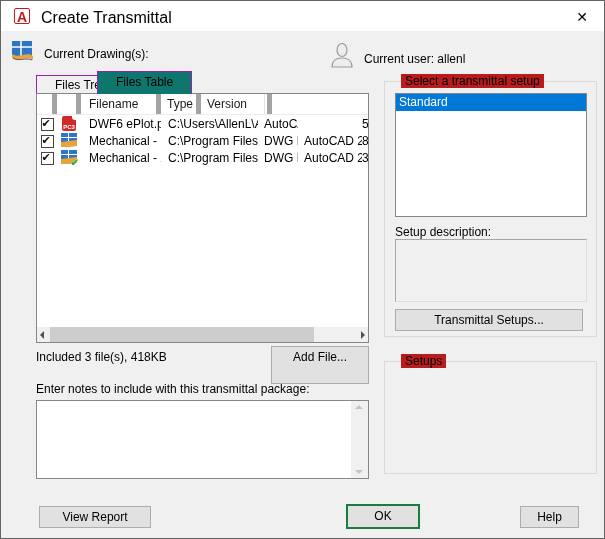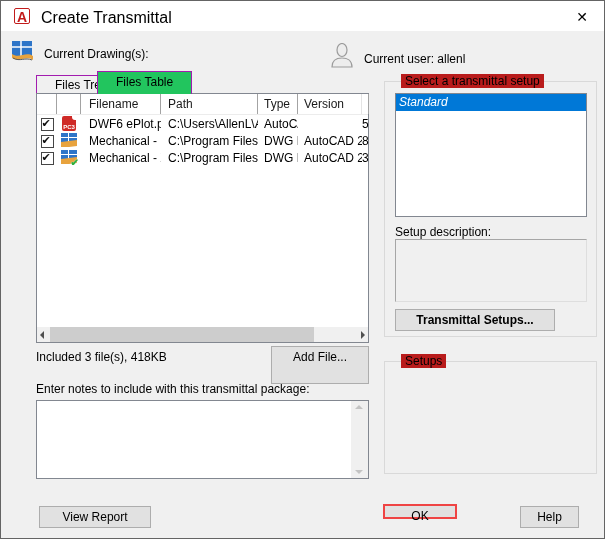--- a/index.html
+++ b/index.html
@@ -21,29 +21,29 @@
   
   .dwg-stack-icon { position:absolute; left:10px; top:39px; width:23px; height:23px; }
   .lbl-current-drawings { position:absolute; left:43px; top:46px; }
   .user-icon { position:absolute; left:330px; top:42px; width:22px; height:25px; }
   .lbl-current-user { position:absolute; left:363px; top:51px; }
 
   
   .tab { position:absolute; height:20px; padding:0 18px; line-height:20px;
          border:1px solid #a21caf; background:#f0f0f0; }
   .tab.tree { left:35px; top:74px; height:18px; line-height:18px; border-bottom:none; }
-  .tab.table { left:96px; top:70px; height:23px; line-height:20px; background:#22c55e;
+  .tab.table { left:96px; top:70px; height:23px; line-height:20px; background:#0f766e;
                border-bottom:none; z-index:3; }
 
   
   .ftable { position:absolute; left:35px; top:92px; width:333px; height:250px;
             background:#fff; border:1px solid #828790; z-index:2; }
   .thead { display:flex; height:21px; align-items:center; background:#fff;
            border-bottom:1px solid #ececec; }
-  .thead .cell { height:100%; line-height:21px; border-right:1px solid #a3a3a3;
+  .thead .cell { height:100%; line-height:21px; border-right:5px solid #a3a3a3;
                  overflow:hidden; white-space:nowrap; color:#1a1a1a; }
   .trow { display:flex; height:17px; align-items:center; }
   .cell { flex:none; overflow:hidden; white-space:nowrap; }
   .c-check { width:20px; text-align:center; }
   .c-icon  { width:24px; }
   .c-file  { width:80px; padding-left:8px; }
   .c-path  { width:97px; padding-left:7px; }
   .c-type  { width:40px; padding-left:6px; }
   .c-ver   { width:64px; padding-left:6px; border-right:none; }
   .c-edge  { width:7px; }
@@ -92,34 +92,34 @@
   .vs-up { top:0; } .vs-up .tri { top:4px; border-bottom-color:#c3c3c3; border-top:none; }
   .vs-down { bottom:0; } .vs-down .tri { bottom:4px; border-top-color:#c3c3c3; border-bottom:none; }
 
   
   .groupbox { position:absolute; border:1px solid #d9d9d9; }
   .gb-setup { left:383px; top:80px; width:213px; height:256px; }
   .gb-preview { left:383px; top:360px; width:213px; height:113px; }
   .gb-label { position:absolute; left:16px; top:-8px; background:#b91c1c; padding:0 4px; }
 
   .setup-list { position:absolute; left:394px; top:92px; width:192px; height:124px;
-                background:#fff; border:1px solid #828790; z-index:2;font-style:italic; }
+                background:#fff; border:1px solid #828790; z-index:2; }
   .setup-item { height:17px; line-height:17px; padding-left:3px;
                 background:#0078d7; color:#fff; }
   .desc-label { position:absolute; left:394px; top:224px; z-index:2; }
   .desc-box { position:absolute; left:394px; top:238px; width:192px; height:63px;
               background:#f0f0f0; border:1px solid #a6a6a6;
               border-right-color:#dedede; border-bottom-color:#dedede; z-index:2; }
-  .btn-setups { position:absolute; left:394px; top:308px; width:160px; height:22px;
-                line-height:20px; z-index:2;font-weight:bold; }
+  .btn-setups { position:absolute; left:394px; top:308px; width:188px; height:22px;
+                line-height:20px; z-index:2; }
 
   
   .btn-viewreport { position:absolute; left:38px; top:505px; width:112px; height:22px; line-height:20px; }
-  .btn-ok { position:absolute; left:345px; top:503px; width:74px; height:15px; line-height:20px;
-            border:2px solid #ef4444;margin-left:37px; }
+  .btn-ok { position:absolute; left:345px; top:503px; width:74px; height:25px; line-height:20px;
+            border:2px solid #15803d; }
   .btn-cancel { position:absolute; left:434px; top:505px; width:60px; height:22px; line-height:20px; }
   .btn-help { position:absolute; left:519px; top:505px; width:59px; height:22px; line-height:20px; }
 </style>
 </head>
 <body>
 
 <div class="window">
 
   <div class="titlebar">
     <div class="app-icon">A</div>
@@ -143,21 +143,20 @@
   <div class="lbl-current-user">Current user: allenl</div>
 
   <div class="tab tree">Files Tree</div>
   <div class="tab table">Files Table</div>
 
   <div class="ftable">
     <div class="thead">
       <div class="cell c-check"></div>
       <div class="cell c-icon"></div>
       <div class="cell c-file">Filename</div>
-      <div class="cell c-path">Path</div>
       <div class="cell c-type">Type</div>
       <div class="cell c-ver">Version</div>
       <div class="cell c-edge"></div>
     </div>
 
     <div class="trow">
       <div class="cell c-check">
         <span class="checkbox"><span class="tick">✔</span></span>
       </div>
       <div class="cell c-icon">

